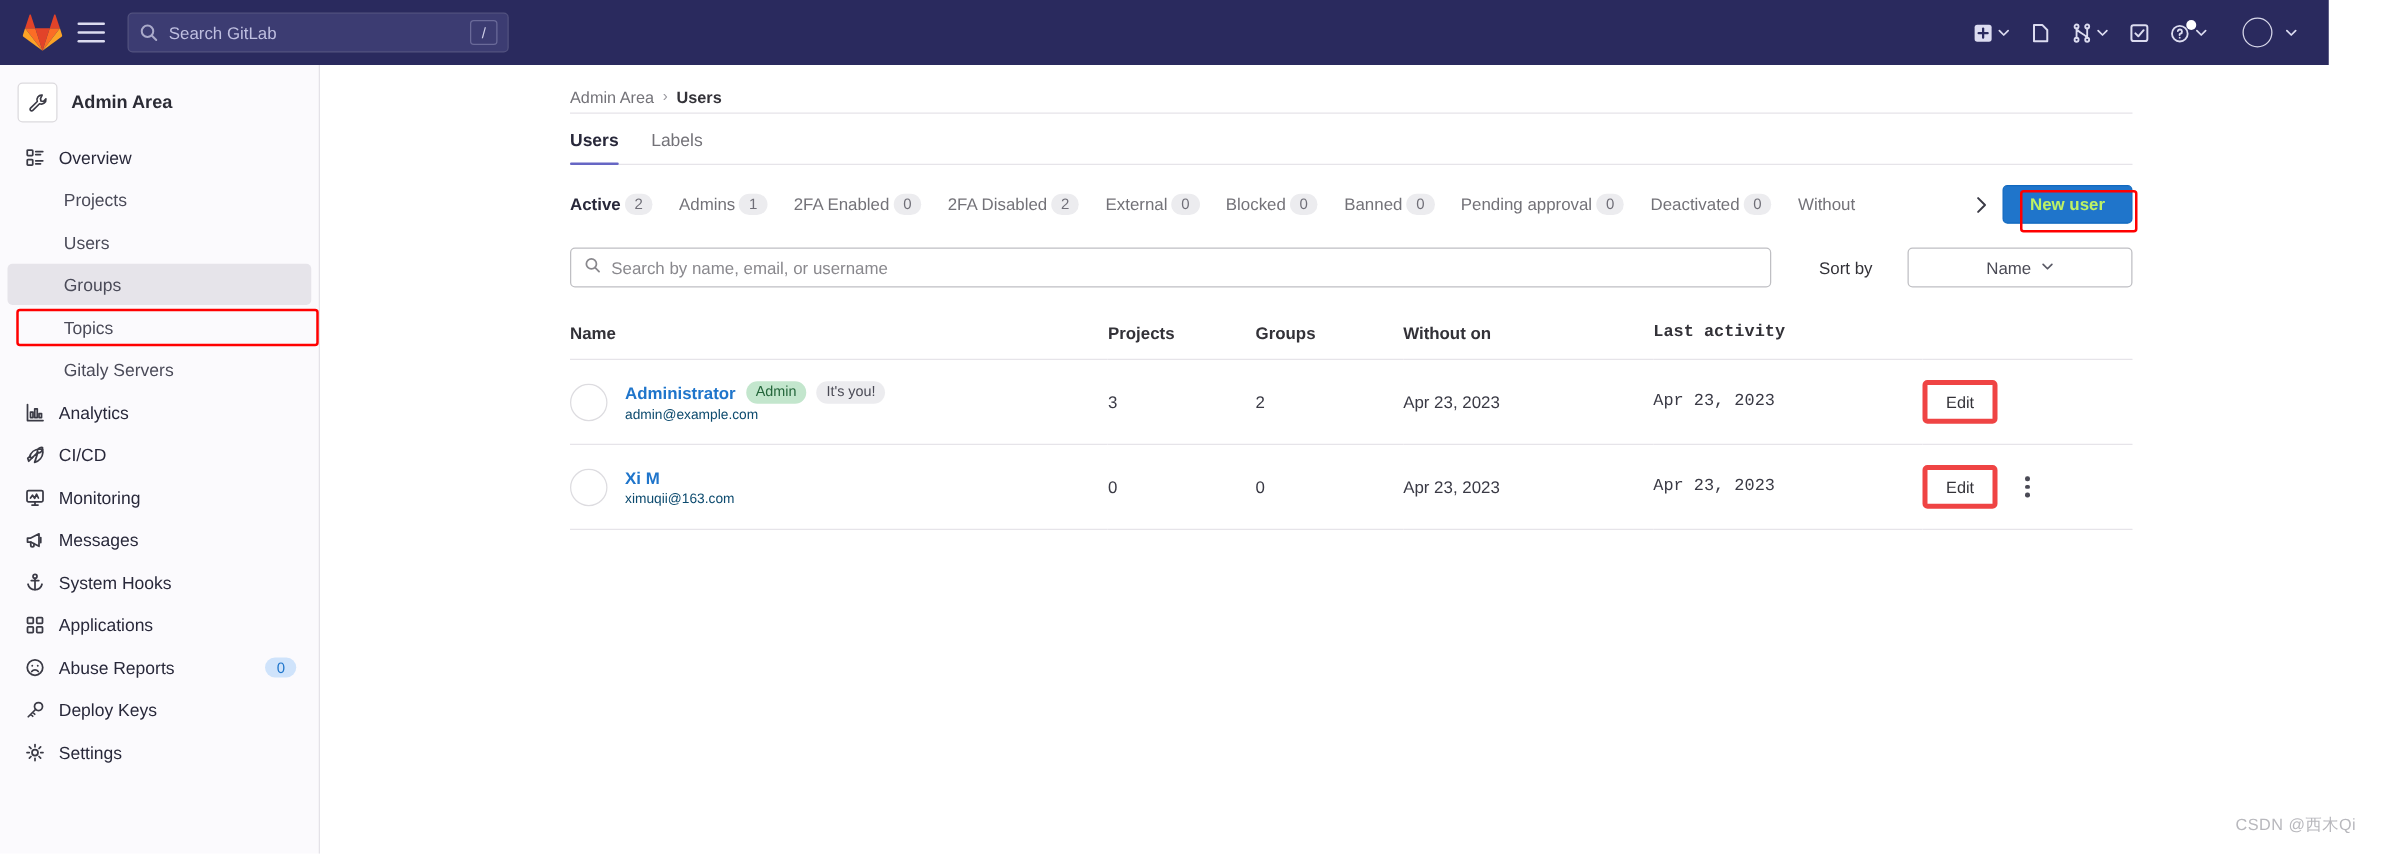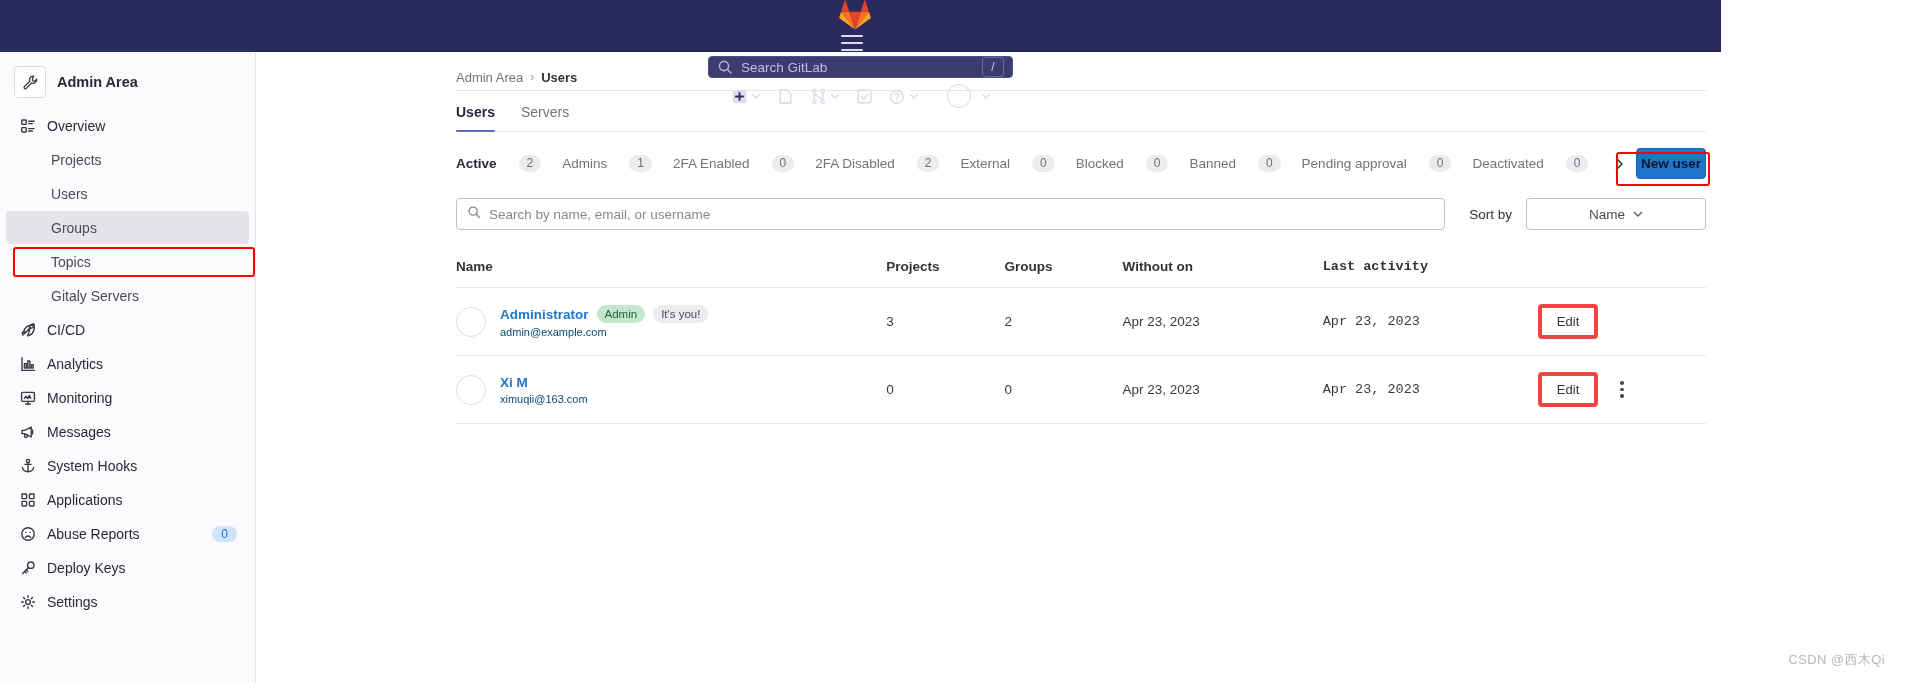--- a/index.html
+++ b/index.html
@@ -7,26 +7,25 @@
     width: 1907px; height: 683px;
     font-family: "Liberation Sans", sans-serif;
     background: #fff;
     overflow: hidden;
   }
   body { position: relative; }
 
   
   #topnav {
     position: absolute; top: 0; left: 0;
-    width: 1721px; height: 52px;
+    width: 1863px; height: 52px;
     background: #2a2a5e;
     display: flex; align-items: center;
     padding: 0 18px;
     z-index: 40;
-    flex-direction: column;
   }
   .gl-logo { width: 32px; height: 30px; margin-right: 12px; flex: 0 0 auto; }
   .hamburger {
     width: 26px; height: 26px; margin-right: 14px;
     display: flex; flex-direction: column; justify-content: center;
     gap: 5px; cursor: pointer; flex: 0 0 auto;
   }
   .hamburger span { display: block; height: 2px; width: 22px; background: #dcdcf0; border-radius: 1px; }
 
   .searchbox {
@@ -153,44 +152,44 @@
 
   .filterbar {
     display: flex; align-items: center;
     padding-top: 13px; position: relative;
     height: 50px;
   }
   .filterwrap {
     display: flex; align-items: center; gap: 21px;
     overflow: hidden; flex: 1 1 auto; height: 26px;
   }
-  .filt { display: flex; align-items: center; gap: 22px; cursor: pointer; white-space: nowrap; }
+  .filt { display: flex; align-items: center; gap: 3px; cursor: pointer; white-space: nowrap; }
   .filt .t { font-size: 13.5px; color: #737278; }
   .filt.active .t { color: #28283a; font-weight: bold; }
   .filt .c {
     font-size: 12px; color: #6f6e77; background: #ececef;
     border-radius: 9px; padding: 1px 8px; line-height: 15px;
   }
   .overflow-chev {
     flex: 0 0 auto; width: 22px; color: #4a4a55; font-size: 15px;
     display: flex; align-items: center; justify-content: center; cursor: pointer;
   }
   .newuser-btn {
     flex: 0 0 auto;
-    background: #1f75cb; color: #0f172a;
+    background: #1f75cb; color: #bef264;
     font-size: 13.5px; font-weight: bold;
     border: 1px solid #1068bf; border-radius: 4px;
-    padding: 7px 4px; cursor: pointer;
+    padding: 7px 21px; cursor: pointer;
     margin-left: 6px;
     text-align: right;
   }
 
   .searchrow {
     display: flex; align-items: center;
-    margin-top: 16px; gap: 0;
+    margin-top: 16px; gap: 14px;
   }
   .usersearch {
     flex: 1 1 auto; height: 32px;
     border: 1px solid #bfbfc3; border-radius: 4px;
     background: #fff; display: flex; align-items: center;
     padding: 0 10px; gap: 8px; cursor: text;
   }
   .usersearch .ph { font-size: 13.5px; color: #89888d; }
   .sortlabel { font-size: 13.5px; color: #333238; margin: 0 14px 0 24px; white-space: nowrap;}
   .sortsel {
@@ -392,40 +391,40 @@
       </div>
       <div class="nav-row sub">
         <span class="lbl">Topics</span>
       </div>
       <div class="nav-row sub">
         <span class="lbl">Gitaly Servers</span>
       </div>
       <div class="nav-row top">
         <span class="ic">
           <svg viewBox="0 0 16 16" width="16" height="16" fill="none" stroke="#3a3a45" stroke-width="1.4" stroke-linecap="round" stroke-linejoin="round">
-            <path d="M6.2 9.8 3 13 2.2 10.6 4.4 9M9.8 6.2a3.6 3.6 0 0 1 4.2-4.2 3.6 3.6 0 0 1-4.2 4.2z"></path>
-            <path d="M10.4 5.6 5.6 10.4l-2-.6a8.8 8.8 0 0 1 8-6.6l2.5.2.2 2.5a8.8 8.8 0 0 1-6.6 8z"></path>
-          </svg>
-        </span>
-        <span class="lbl">CI/CD</span>
-      </div>
-      <div class="nav-row top">
-        <span class="ic">
-          <svg viewBox="0 0 16 16" width="16" height="16" fill="none" stroke="#3a3a45" stroke-width="1.4" stroke-linecap="round" stroke-linejoin="round">
             <path d="M2 1.6v12.8h12.4"></path>
             <rect x="4.4" y="7.6" width="2" height="4.4"></rect>
             <rect x="7.8" y="5" width="2" height="7"></rect>
             <rect x="11.2" y="8.8" width="2" height="3.2"></rect>
           </svg>
         </span>
         <span class="lbl">Analytics</span>
       </div>
       <div class="nav-row top">
         <span class="ic">
           <svg viewBox="0 0 16 16" width="16" height="16" fill="none" stroke="#3a3a45" stroke-width="1.4" stroke-linecap="round" stroke-linejoin="round">
+            <path d="M6.2 9.8 3 13 2.2 10.6 4.4 9M9.8 6.2a3.6 3.6 0 0 1 4.2-4.2 3.6 3.6 0 0 1-4.2 4.2z"></path>
+            <path d="M10.4 5.6 5.6 10.4l-2-.6a8.8 8.8 0 0 1 8-6.6l2.5.2.2 2.5a8.8 8.8 0 0 1-6.6 8z"></path>
+          </svg>
+        </span>
+        <span class="lbl">CI/CD</span>
+      </div>
+      <div class="nav-row top">
+        <span class="ic">
+          <svg viewBox="0 0 16 16" width="16" height="16" fill="none" stroke="#3a3a45" stroke-width="1.4" stroke-linecap="round" stroke-linejoin="round">
             <rect x="1.6" y="2.4" width="12.8" height="9" rx="1.2"></rect>
             <line x1="5.6" y1="14" x2="10.4" y2="14"></line>
             <line x1="8" y1="11.4" x2="8" y2="14"></line>
             <path d="M4.4 8.4 6 6.2l1.7 2.4 1.6-3.2 1.4 3"></path>
           </svg>
         </span>
         <span class="lbl">Monitoring</span>
       </div>
       <div class="nav-row top">
         <span class="ic">
@@ -499,21 +498,21 @@
     <div class="breadcrumb">
       <span class="bc-link">Admin Area</span>
       <span class="bc-sep">›</span>
       <span class="bc-current">Users</span>
     </div>
 
     <div class="hr"></div>
 
     <div class="toptabs hr" id="page-tabs">
         <div class="toptab active">Users</div>
-        <div class="toptab">Servers</div>
+        <div class="toptab">Labels</div>
       </div>
 
     <div class="filterbar">
       <div class="filterwrap" id="filter-list">
           <div class="filt active">
             <span class="t">Active</span>
             <span class="c">2</span>
           </div>
           <div class="filt">
             <span class="t">Admins</span>

